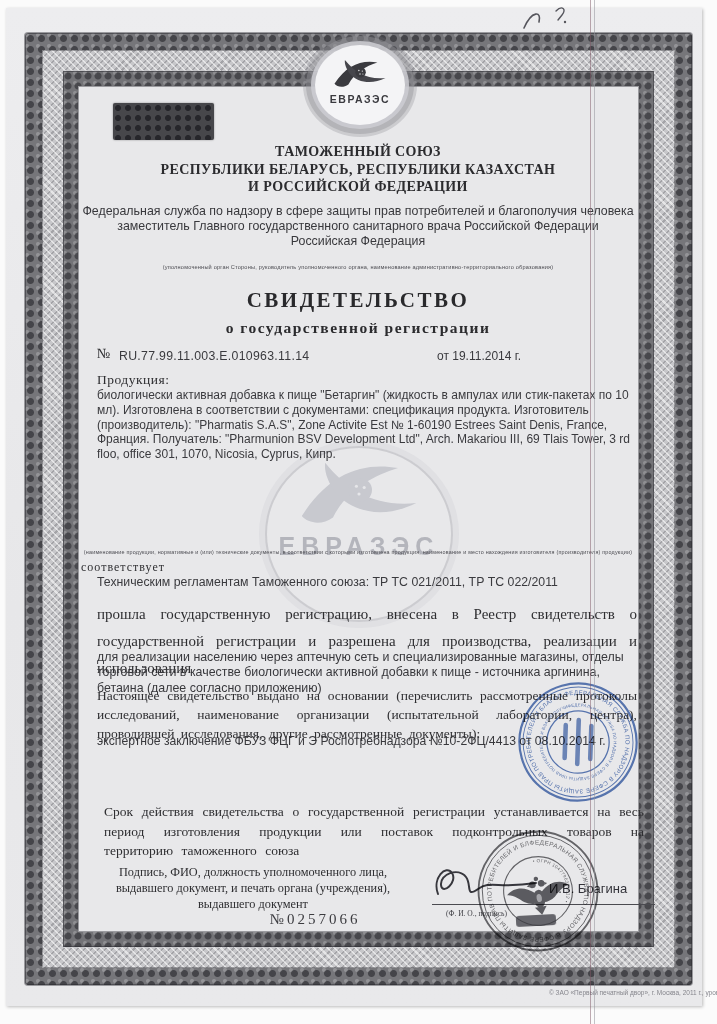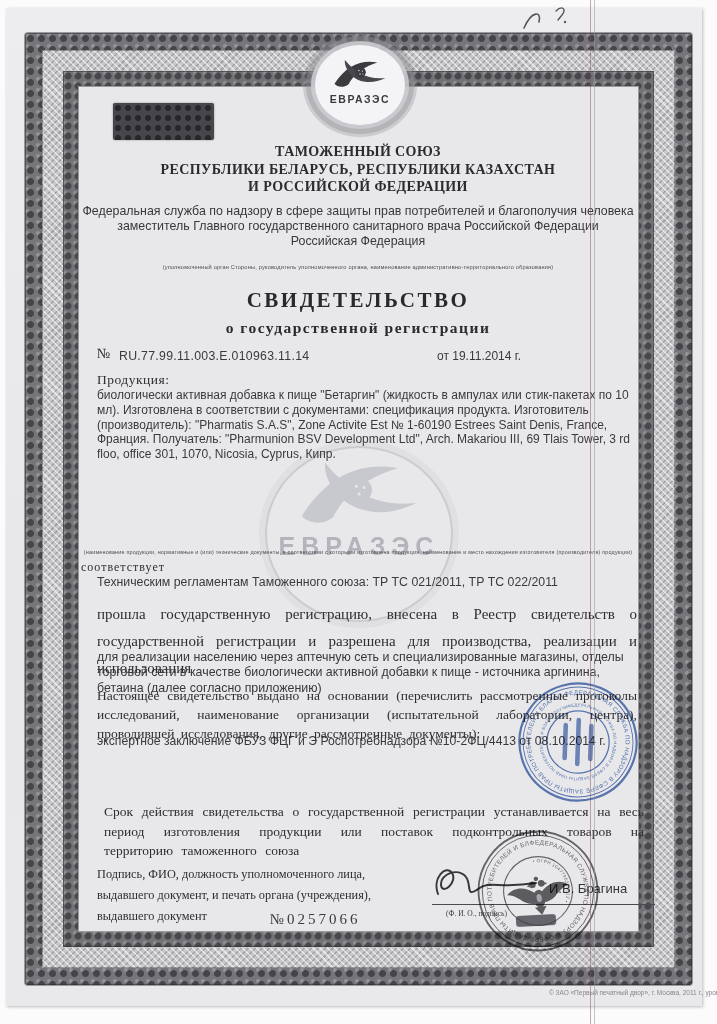--- a/index.html
+++ b/index.html
@@ -153,21 +153,21 @@
     </text>
     <g stroke="#3b62ae" stroke-width="5" stroke-linecap="round" transform="rotate(18 70 70)" opacity=".85">
       <path d="M56,52 L56,88" fill="none"></path>
       <path d="M70,46 L70,94" fill="none"></path>
       <path d="M84,52 L84,88" fill="none"></path>
     </g>
   </svg>
 
   <div class="txt serif just" style="left:104px;top:802px;width:540px;font-size:13.5px;line-height:19.5px;word-spacing:5px;">Срок действия свидетельства о государственной регистрации устанавливается на весь период изготовления продукции или поставок подконтрольных товаров на территорию таможенного союза</div>
 
-  <div class="txt serif" style="left:97px;top:864px;width:312px;font-size:12.3px;line-height:21px;">Подпись, ФИО, должность уполномоченного лица, выдавшего документ, и печать органа (учреждения), выдавшего документ</div>
+  <div class="txt serif" style="left:97px;top:864px;width:312px;font-size:12.3px;line-height:16px;text-align:center;">Подпись, ФИО, должность уполномоченного лица, выдавшего документ, и печать органа (учреждения), выдавшего документ</div>
 
   <svg class="stamp" style="left:430px;top:858px;opacity:.9;" width="115" height="48" viewBox="0 0 115 48">
     <path d="M8,36 C2,20 16,6 22,15 C28,24 12,38 11,27 C10,16 28,9 36,19 C42,27 35,40 48,31 C60,22 68,31 106,25" fill="none" stroke="#26262d" stroke-width="2" stroke-linecap="round"></path>
   </svg>
 
   <div class="txt sans" style="left:549px;top:881px;font-size:13px;color:#33333a;">И.В. Брагина</div>
 
   <svg class="stamp" style="left:473px;top:826px;opacity:.74;transform:rotate(-10deg);" width="130" height="130" viewBox="0 0 140 140">
     <defs>
       <path id="blackcirc" d="M70,20 a50,50 0 1,1 -0.01,0 z" fill="none"></path>

